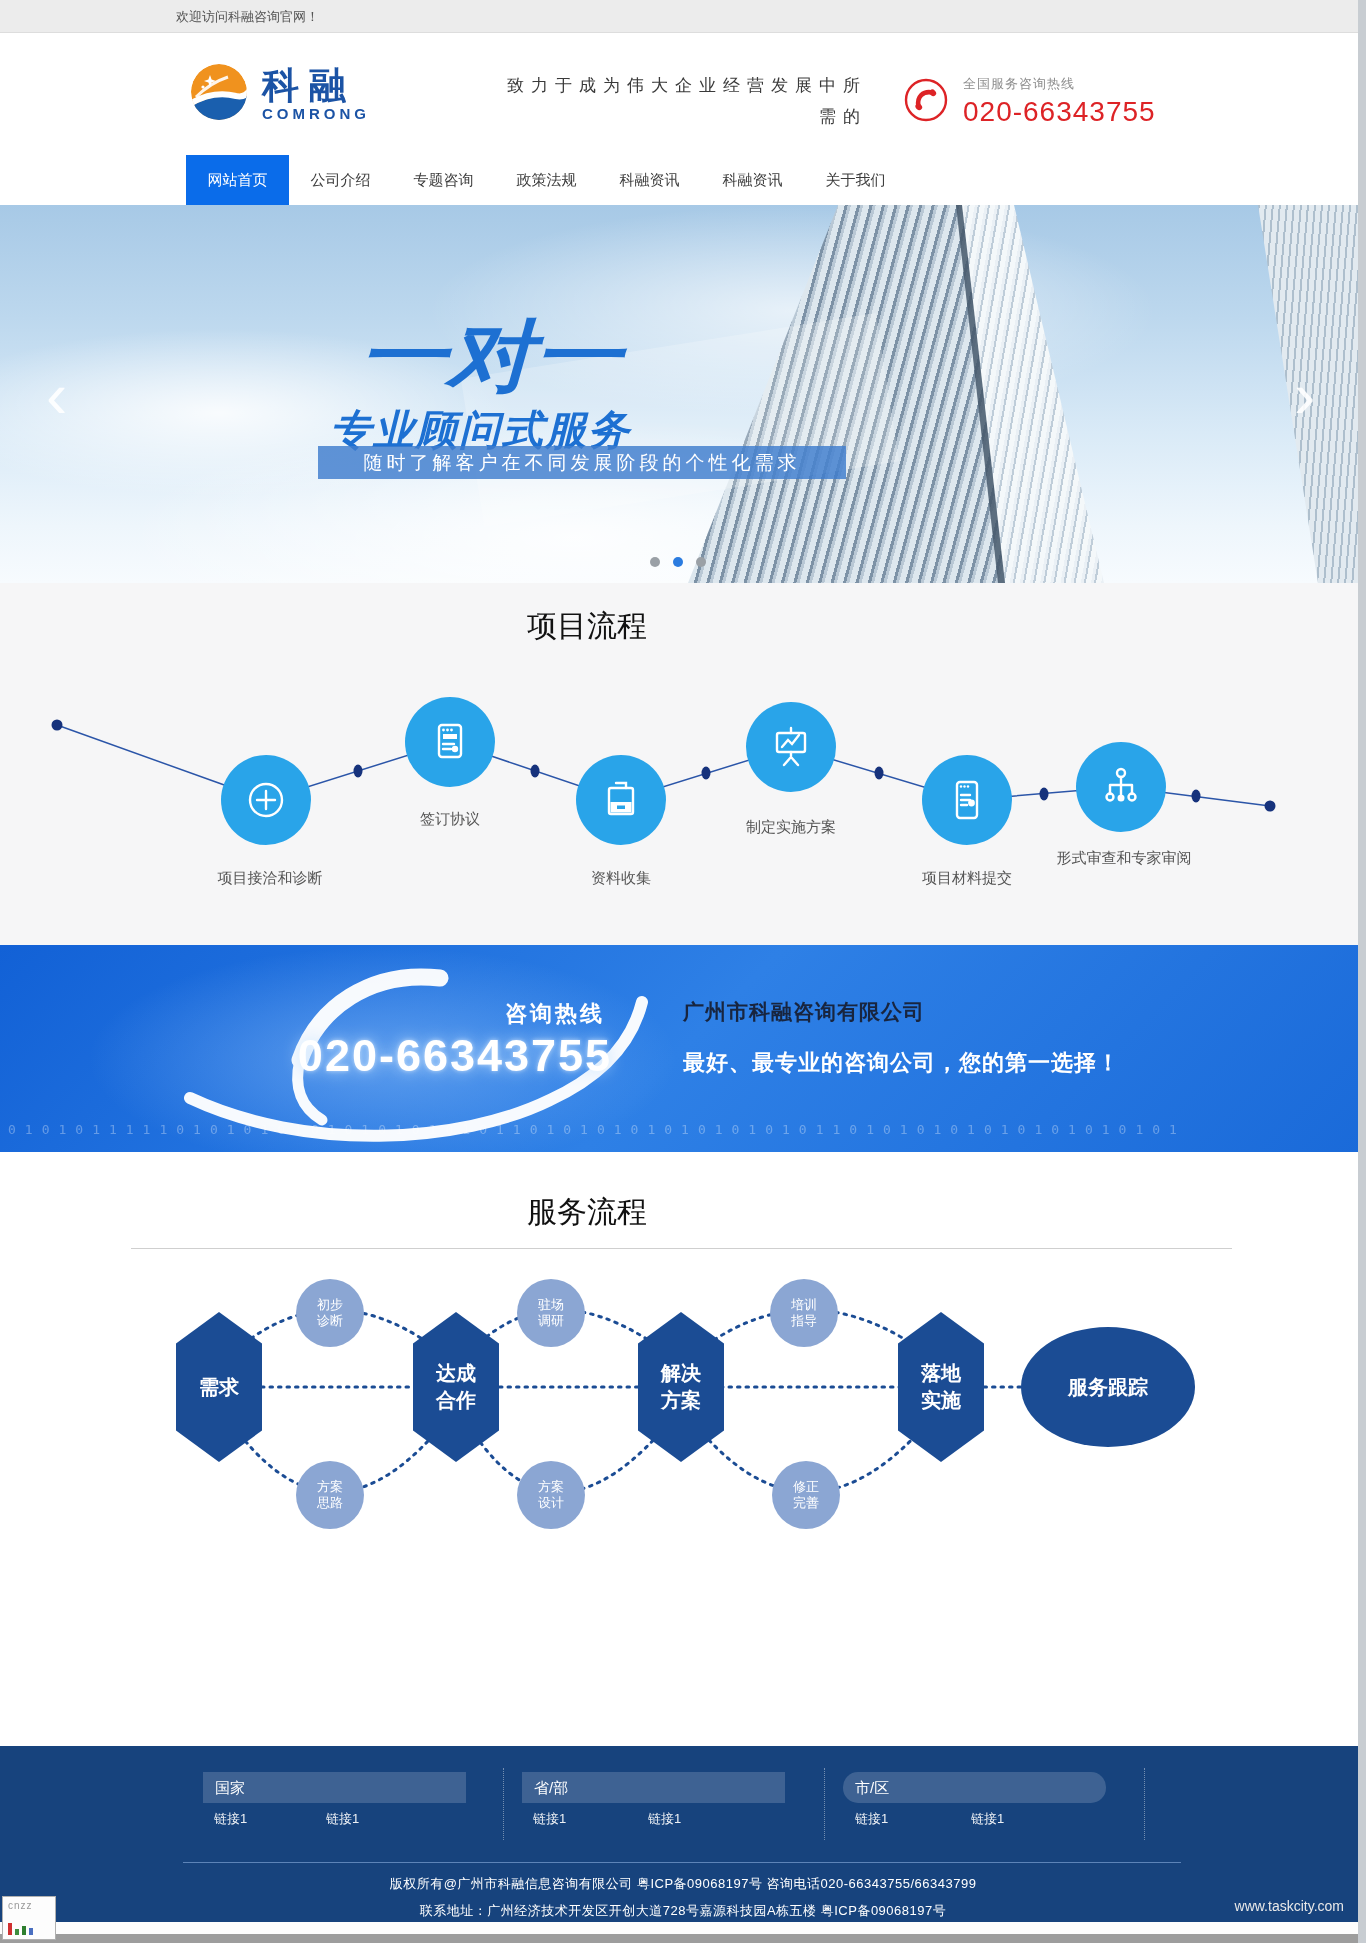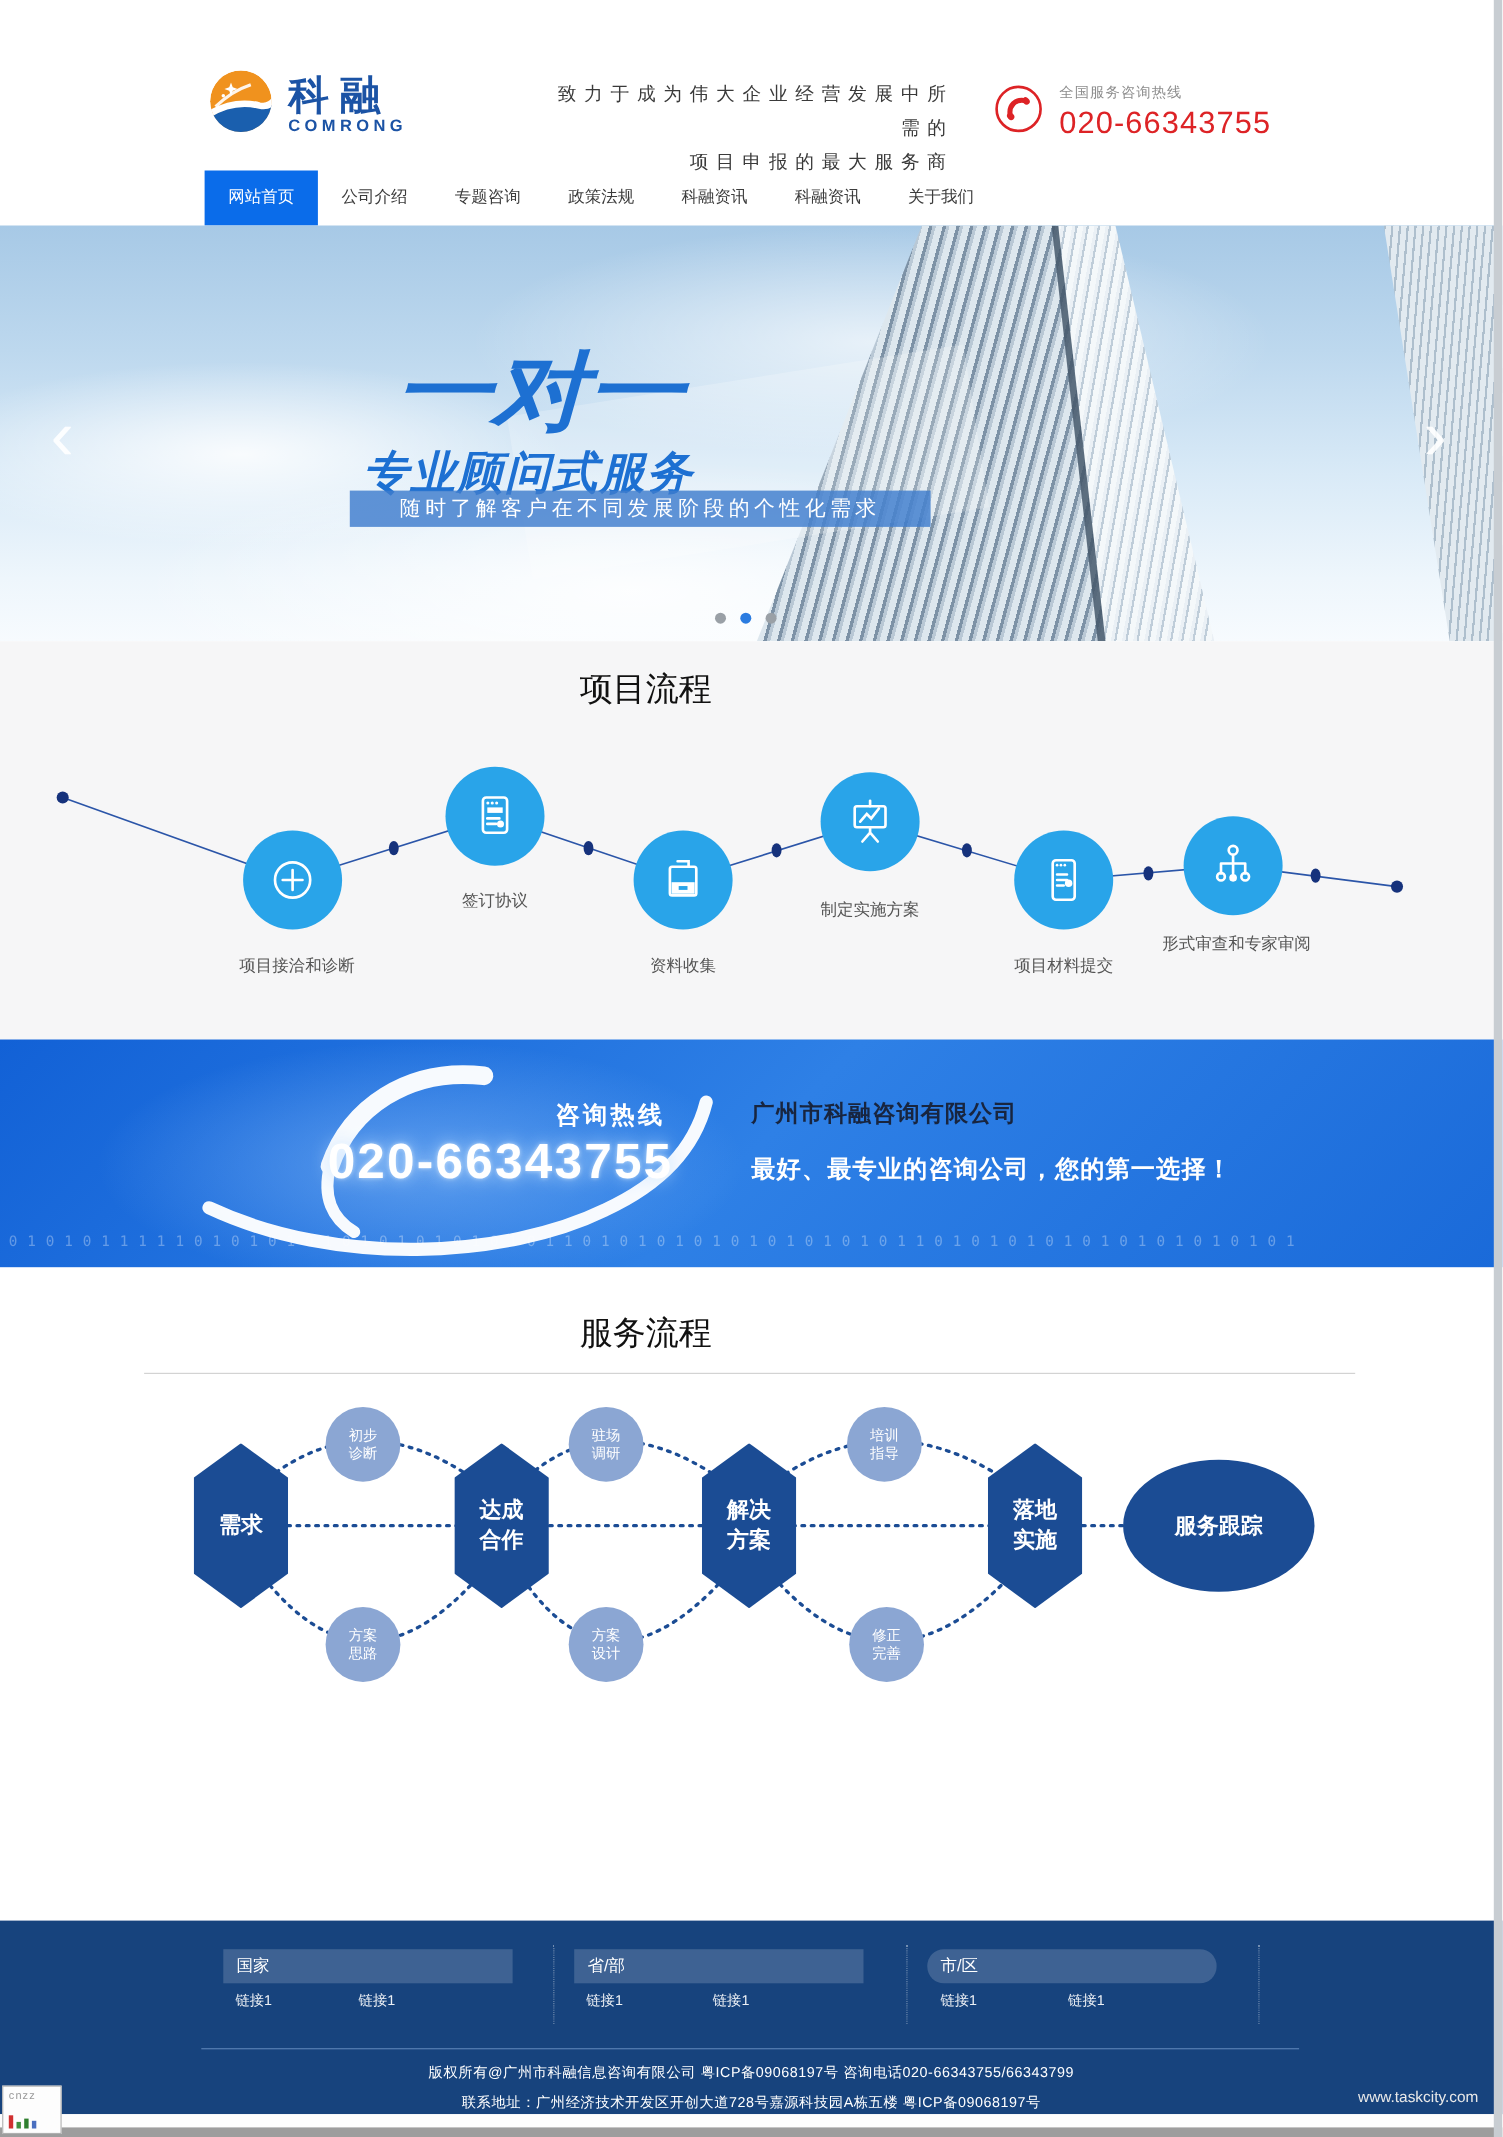--- a/index.html
+++ b/index.html
@@ -124,20 +124,23 @@
   .cb1 { height:12px; background:#d03030; } .cb2 { height:6px; background:#3f8f3f; }
   .cb3 { height:9px; background:#2f7f2f; } .cb4 { height:7px; background:#4a6fc0; }
 
   .scrollbar { position:absolute; top:0; right:0; width:8px; height:1943px; background:#c8cdd2; z-index:9; }
 </style>
 </head>
 <body>
 
 <div class="page">
 
+  <div class="topbar">
+    <span>欢迎访问科融咨询官网！</span>
+  </div>
 
   <div class="header">
     <div class="logo">
       <span>
         <svg width="58" height="58" viewBox="0 0 58 58">
           <clipPath id="lc">
               <circle cx="29" cy="29" r="28"></circle>
             </clipPath>
           <g clip-path="url(#lc)">
             <circle cx="29" cy="29" r="28" fill="#f0921e"></circle>
@@ -149,21 +152,20 @@
           </g>
         </svg>
       </span>
       <span class="logo-text">
         <div class="logo-zh">科融</div>
         <div class="logo-en">COMRONG</div>
       </span>
     </div>
     <div class="slogan">
       <div>致力于成为伟大企业经营发展中所需的</div>
-      <div>项目申报的最大服务商</div>
     </div>
     <div class="phone">
       <span>
         <svg width="46" height="46" viewBox="0 0 46 46">
           <circle cx="23" cy="23" r="20" fill="none" stroke="#dd2326" stroke-width="2.4"></circle>
           <path d="M15.5 29.5 C 13.5 20 20 13.5 29.5 15.5" fill="none" stroke="#dd2326" stroke-width="4.6" stroke-linecap="round"></path>
           <ellipse cx="15.8" cy="29.8" rx="3.6" ry="3" fill="#dd2326" transform="rotate(45 15.8 29.8)"></ellipse>
           <ellipse cx="29.8" cy="15.8" rx="3.6" ry="3" fill="#dd2326" transform="rotate(45 29.8 15.8)"></ellipse>
         </svg>
       </span>

